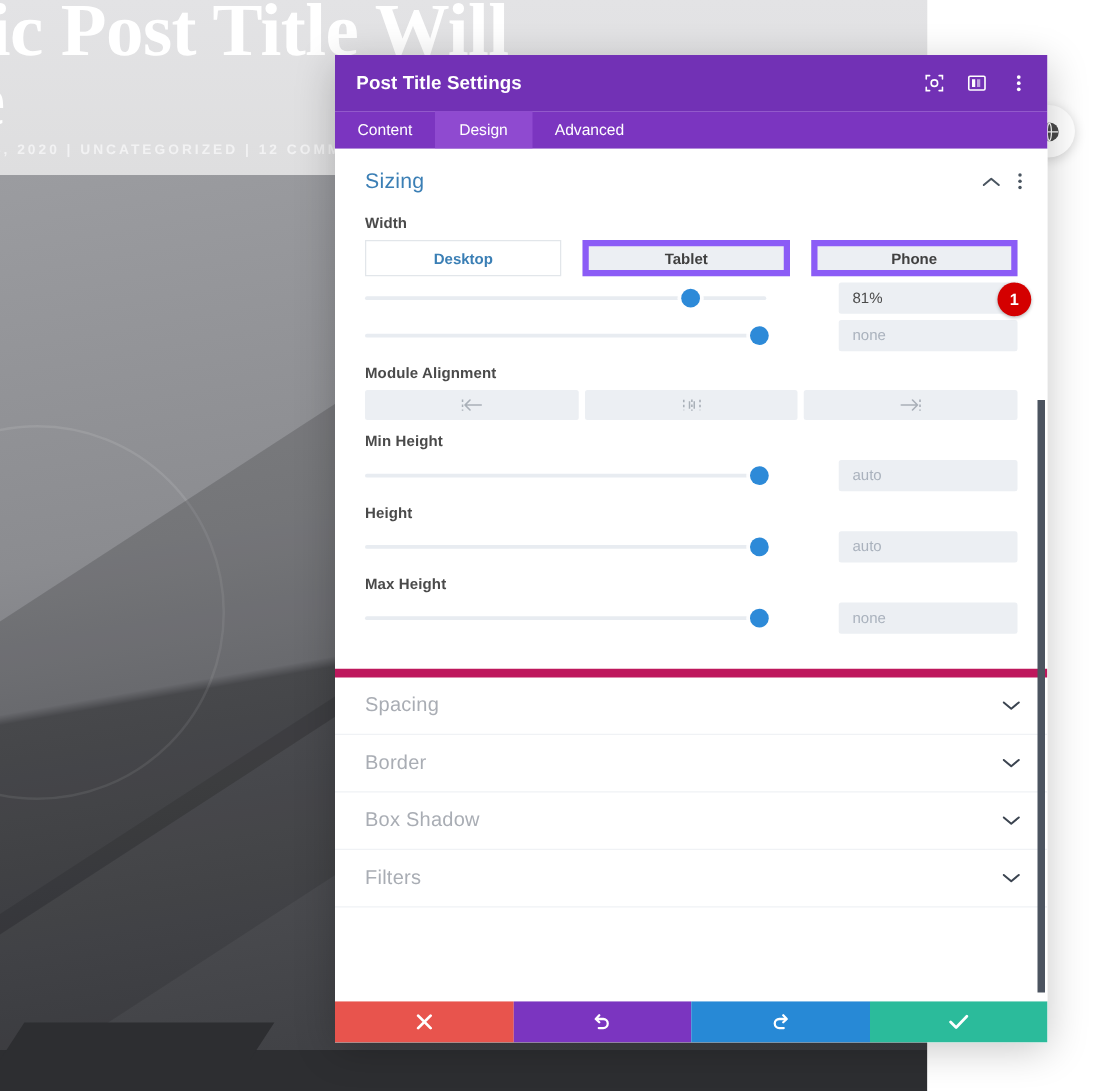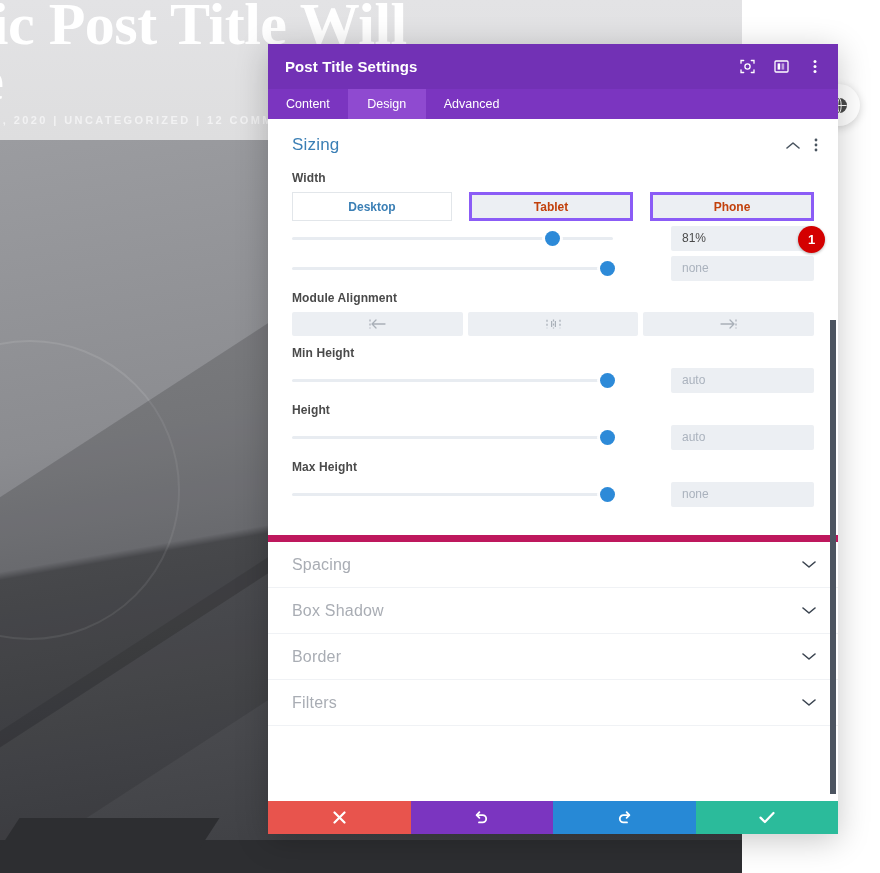--- a/index.html
+++ b/index.html
@@ -128,22 +128,22 @@
   .field { padding: 0 24px; }
   .field-label {
     font-size: 12px; color: #4a4a4a; font-weight: 700; letter-spacing: 0.1px;
     margin: 10px 0 7px 0;
   }
 
   .device-row { display: flex; gap: 12px; }
   .device-btn {
     flex: 1; height: 29px; display:flex; align-items:center; justify-content:center;
     font-size: 12px; font-weight: 700; cursor:pointer;
-    background: #eceff3; color: #c2410c;
-    border: 3px solid #8b5cf6;
+    background: #eceff3; color: #404040;
+    border: 5px solid #8b5cf6;
   }
   .device-btn.active {
     background: #ffffff; color: #3b7fb5; border: 1px solid #e2e6ea;
   }
   .device-btn + .device-btn { margin-left: 5px; }
 
   .slider-row { display: flex; align-items: center; gap: 16px; margin-top: 4px; }
   .slider-wrap { position: relative; height: 26px; flex: 1; margin-right: 42px; }
   .track {
     position: absolute; left: 0; right: 0; top: 12px; height: 3px;
@@ -391,29 +391,29 @@
       <div class="acc-list">
         <div class="acc-item">
           <span class="acc-label">Spacing</span>
           <span class="acc-chev">
             <svg width="14" height="9" viewBox="0 0 14 9">
                 <path d="M1 2l6 5 6-5" stroke="#3b4450" stroke-width="1.6" fill="none" stroke-linecap="round" stroke-linejoin="round"></path>
               </svg>
           </span>
         </div>
         <div class="acc-item">
-          <span class="acc-label">Box Shadow</span>
+          <span class="acc-label">Border</span>
           <span class="acc-chev">
             <svg width="14" height="9" viewBox="0 0 14 9">
                 <path d="M1 2l6 5 6-5" stroke="#3b4450" stroke-width="1.6" fill="none" stroke-linecap="round" stroke-linejoin="round"></path>
               </svg>
           </span>
         </div>
         <div class="acc-item">
-          <span class="acc-label">Border</span>
+          <span class="acc-label">Box Shadow</span>
           <span class="acc-chev">
             <svg width="14" height="9" viewBox="0 0 14 9">
                 <path d="M1 2l6 5 6-5" stroke="#3b4450" stroke-width="1.6" fill="none" stroke-linecap="round" stroke-linejoin="round"></path>
               </svg>
           </span>
         </div>
         <div class="acc-item">
           <span class="acc-label">Filters</span>
           <span class="acc-chev">
             <svg width="14" height="9" viewBox="0 0 14 9">

